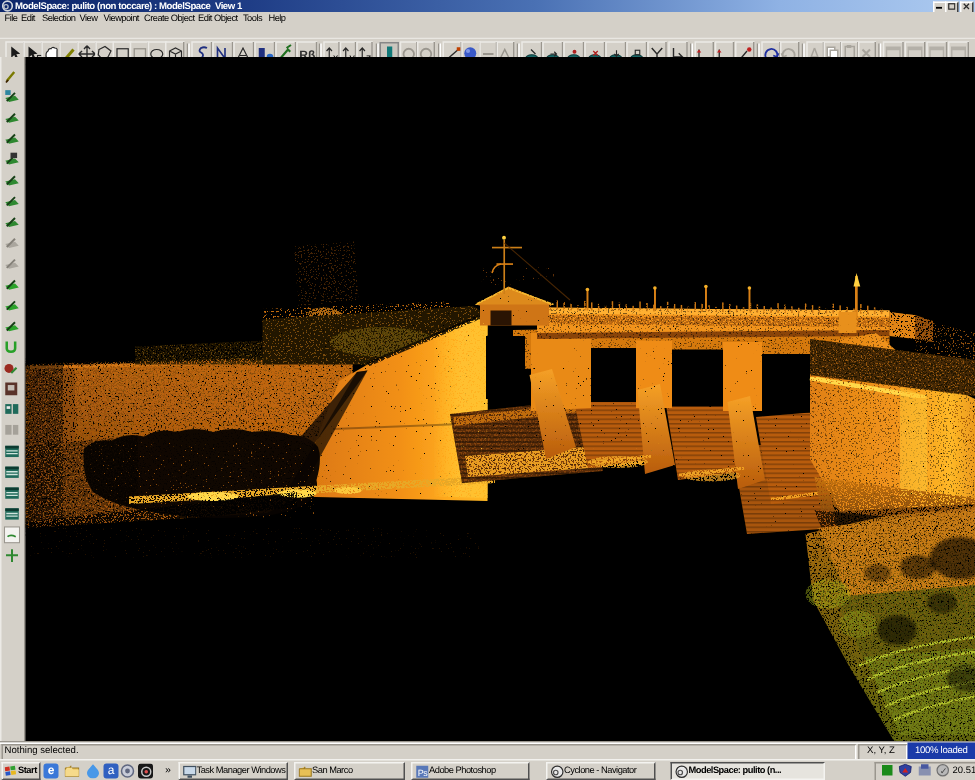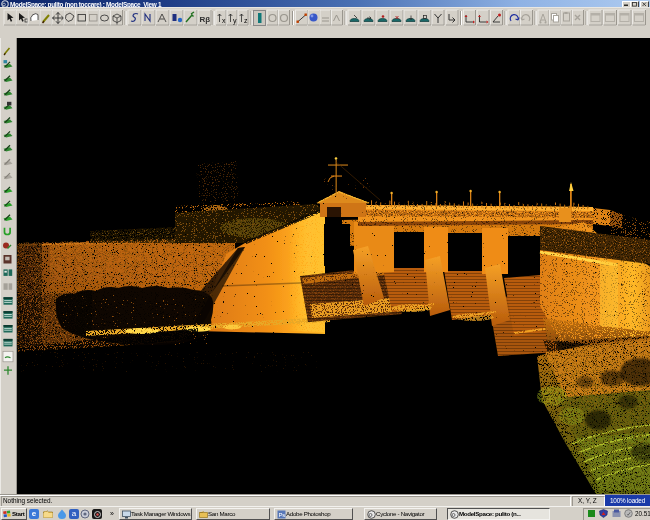--- a/index.html
+++ b/index.html
@@ -7,21 +7,21 @@
 .abs{position:absolute;}
 #titlebar{left:0;top:0;width:650px;height:8px;
  background:linear-gradient(to right,#0c2569 0%,#1e3c85 25%,#4a71b4 55%,#8fb2e4 80%,#aecbf0 100%);}
 #titlebar .ttxt{position:absolute;left:10px;top:0px;color:#fff;font-size:6.4px;font-weight:bold;
  white-space:nowrap;letter-spacing:-0.3px;line-height:9px;}
 .wbtn{position:absolute;top:1px;width:7px;height:6px;background:#d4d0c8;
  border-top:1px solid #fff;border-left:1px solid #fff;border-right:1px solid #404040;border-bottom:1px solid #404040;
  font-size:5px;line-height:5px;text-align:center;color:#000;font-weight:bold;}
 #menubar{left:0;top:8px;width:650px;height:9px;background:#d4d0c8;font-size:6.2px;color:#000;letter-spacing:-0.35px;}
 #menubar span{position:absolute;top:1px;}
-#toolbar{left:0;top:7px;width:650px;height:21px;background:#d4d0c8;}
+#toolbar{left:0;top:25px;width:650px;height:21px;background:#d4d0c8;}
 #lefttb{left:0;top:38px;width:17px;height:456px;background:#d4d0c8;}
 #viewport{left:17px;top:38px;width:633px;height:456px;background:#000;}
 #statusbar{left:0;top:494px;width:650px;height:12px;background:#d4d0c8;font-size:6.4px;color:#000;}
 #taskbar{left:0;top:506px;width:650px;height:14px;background:#d4d0c8;border-top:1px solid #f2f1ee;font-size:6.8px;}
 .tbtn{position:absolute;top:1px;height:10px;background:#d4d0c8;
  border-top:1px solid #f4f3f0;border-left:1px solid #f4f3f0;border-right:1px solid #505050;border-bottom:1px solid #505050;
  font-size:6.2px;line-height:10px;color:#000;white-space:nowrap;overflow:hidden;letter-spacing:-0.32px;}
 .qi{position:absolute;top:2px;width:10px;height:10px;border-radius:2px;}
 </style></head>
 <body>

